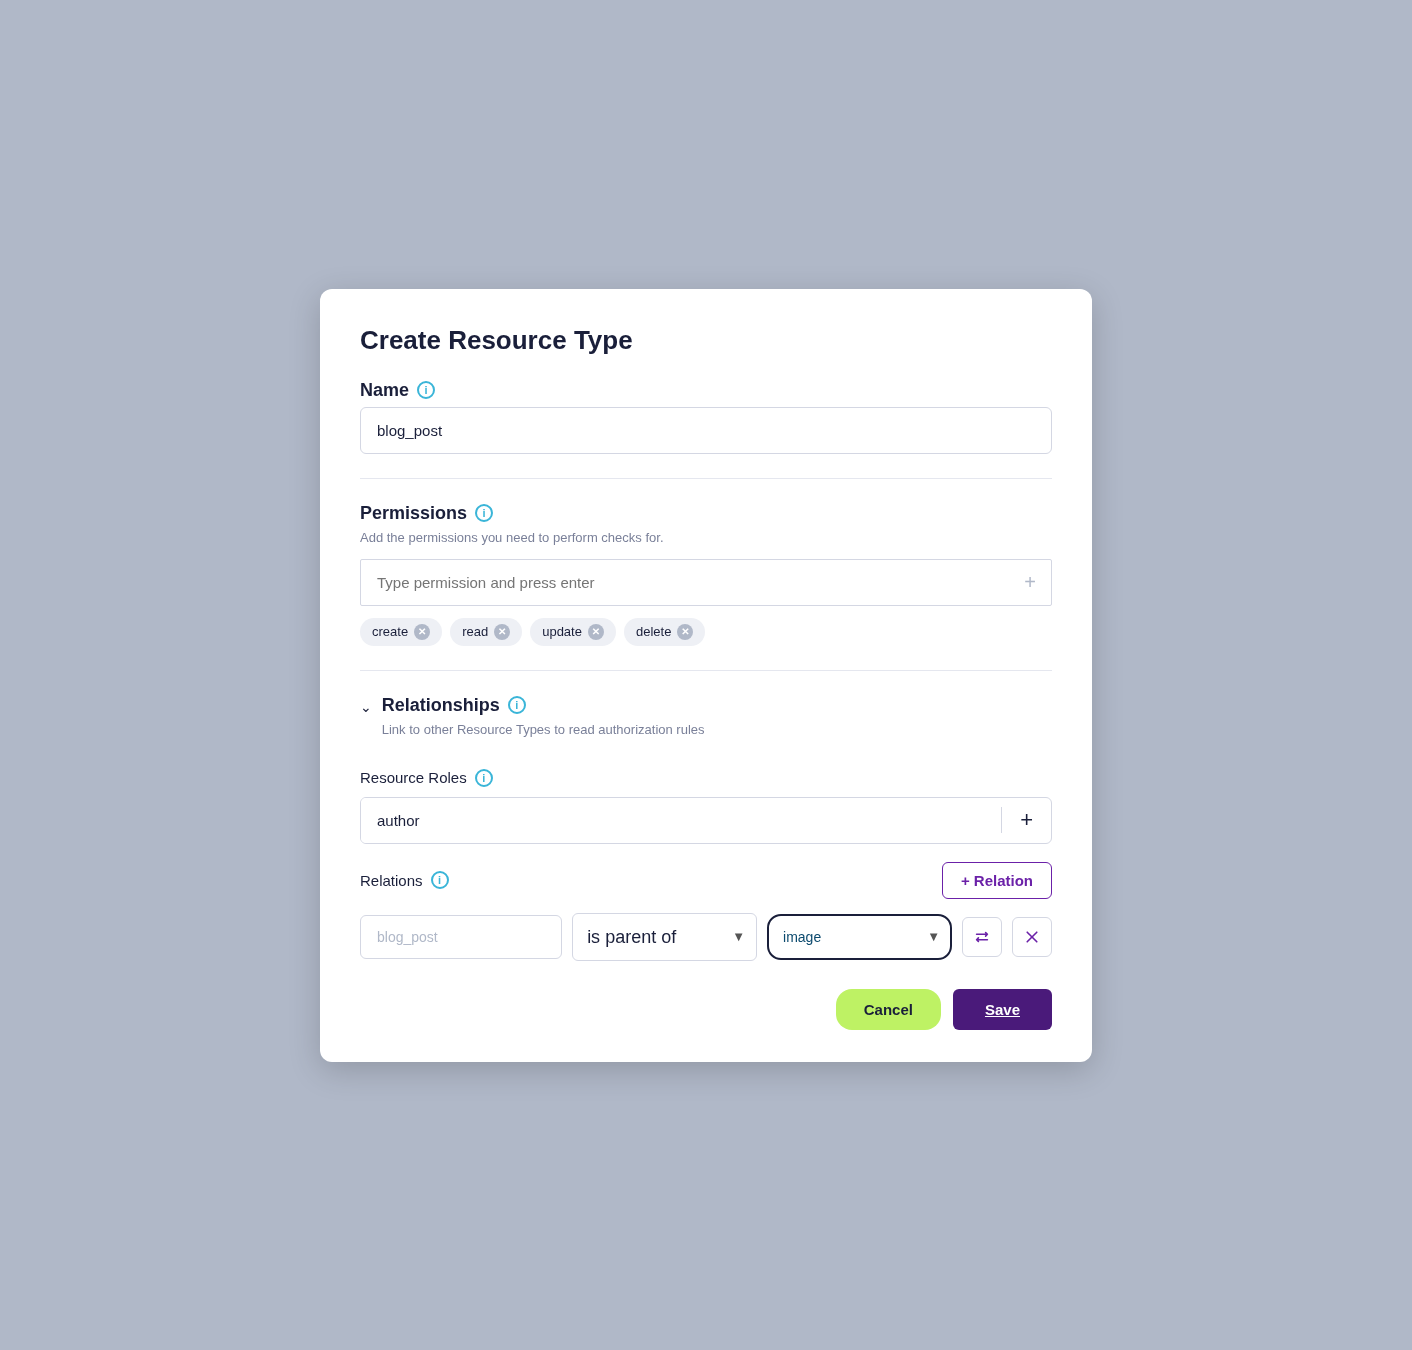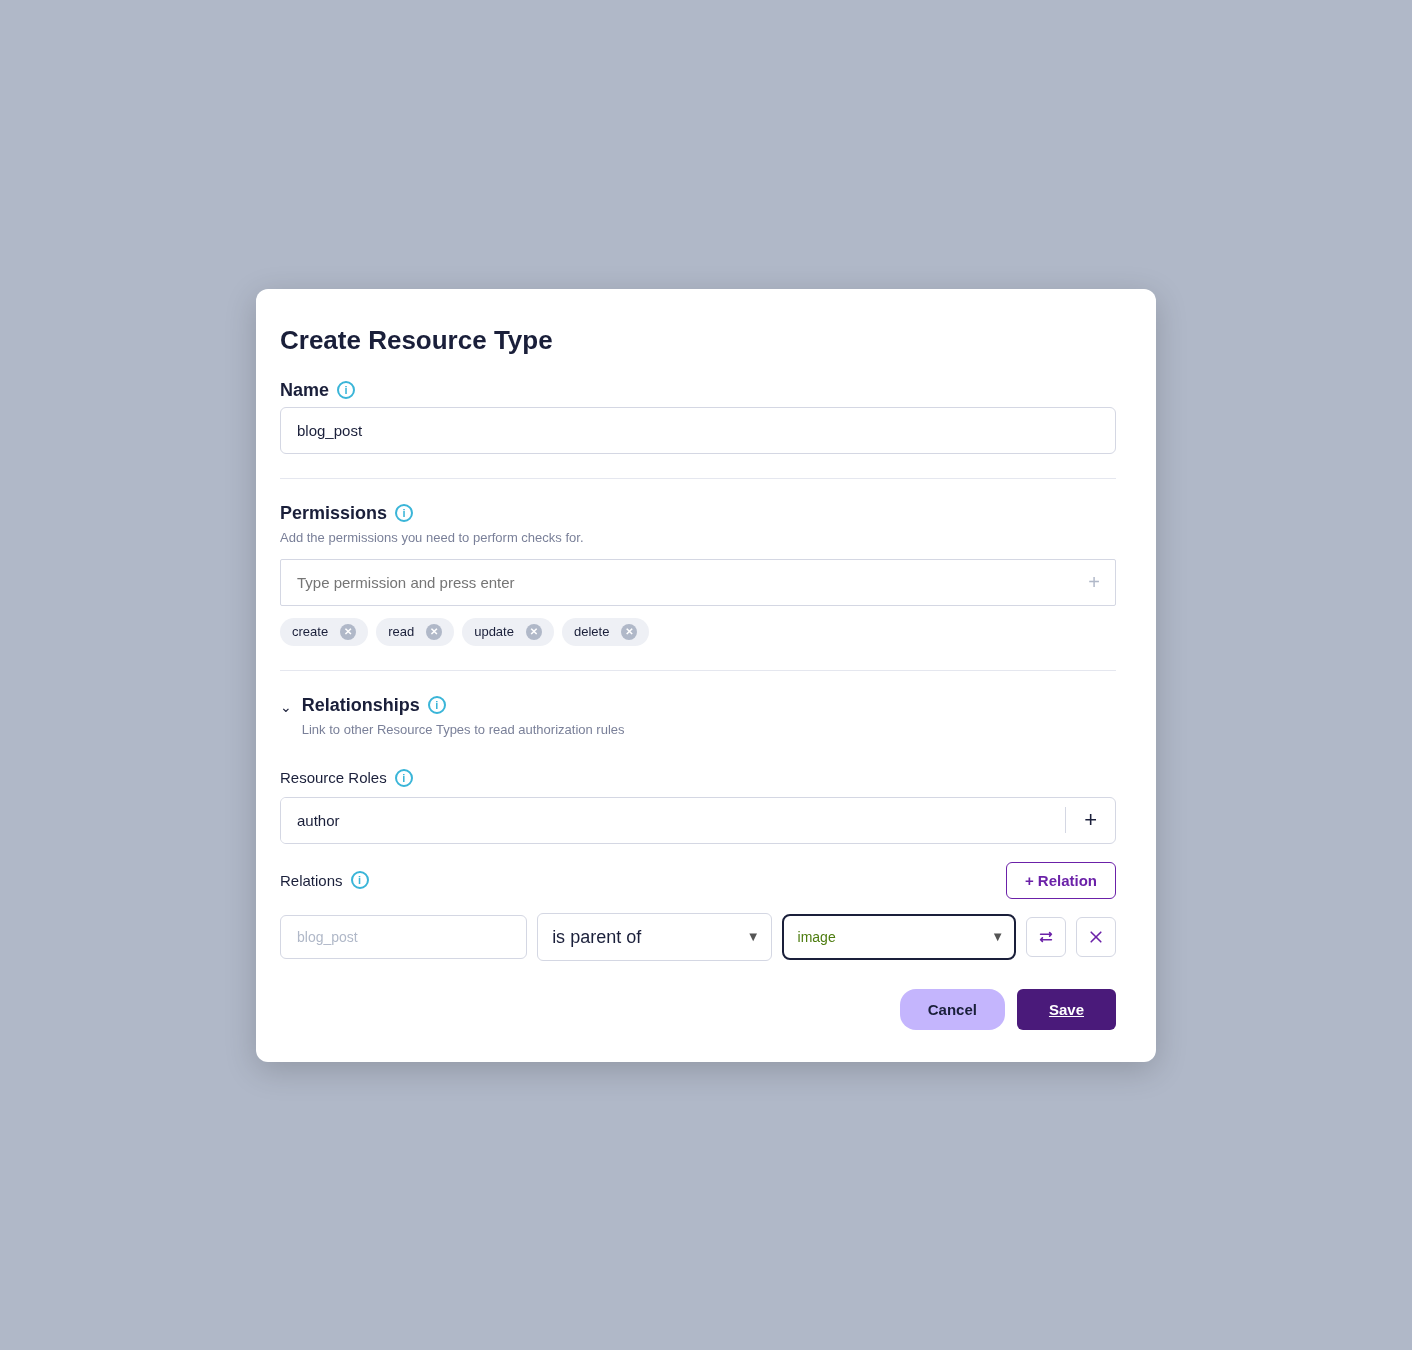--- a/index.html
+++ b/index.html
@@ -7,22 +7,22 @@
       background: #b0b8c8;
       display: flex;
       justify-content: center;
       align-items: center;
       min-height: 100vh;
       font-family: -apple-system, BlinkMacSystemFont, 'Segoe UI', sans-serif;
     }
     .modal {
       background: #fff;
       border-radius: 12px;
-      padding: 36px 40px 32px 24px;
-      width: 900px;
+      padding: 36px 40px 32px 40px;
+      width: 772px;
       max-width: 95vw;
       box-shadow: 0 8px 32px rgba(0,0,0,0.18);
       position: relative;
     }
     .modal-title {
       font-size: 26px;
       font-weight: 700;
       color: #1a1f3a;
       margin-bottom: 24px;
     }
@@ -96,21 +96,21 @@
     }
     .tags-row {
       display: flex;
       flex-wrap: wrap;
       gap: 8px;
       margin-top: 12px;
     }
     .tag {
       display: inline-flex;
       align-items: center;
-      gap: 12px;
+      gap: 6px;
       background: #eef0f5;
       border-radius: 20px;
       padding: 6px 12px;
       font-size: 13px;
       color: #1a1f3a;
       font-weight: 500;
     }
     .tag-remove {
       display: inline-flex;
       align-items: center;
@@ -248,24 +248,24 @@
     }
     .relation-target-wrapper {
       flex: 1.1;
       position: relative;
       display: flex;
       align-items: center;
     }
     .relation-target-wrapper select {
       width: 100%;
       border: 2px solid #1a1f3a;
-      border-radius: 8px;
+      border-radius: 14px;
       padding: 13px 36px 13px 14px;
       font-size: 14px;
-      color: #4d7c0f;
+      color: #0c4a6e;
       background: #fff;
       appearance: none;
       -webkit-appearance: none;
       cursor: pointer;
       outline: none;
     }
     .relation-target-wrapper .chevron-down {
       position: absolute;
       right: 12px;
       pointer-events: none;
@@ -300,21 +300,21 @@
       font-size: 18px;
       flex-shrink: 0;
     }
     .footer-row {
       display: flex;
       justify-content: flex-end;
       gap: 12px;
       margin-top: 28px;
     }
     .cancel-btn {
-      background: #c4b5fd;
+      background: #bef264;
       color: #1a1f3a;
       border: none;
       border-radius: 16px;
       padding: 12px 28px;
       font-size: 15px;
       font-weight: 600;
       cursor: pointer;
     }
     .save-btn {
       background: #4a1a7a;

